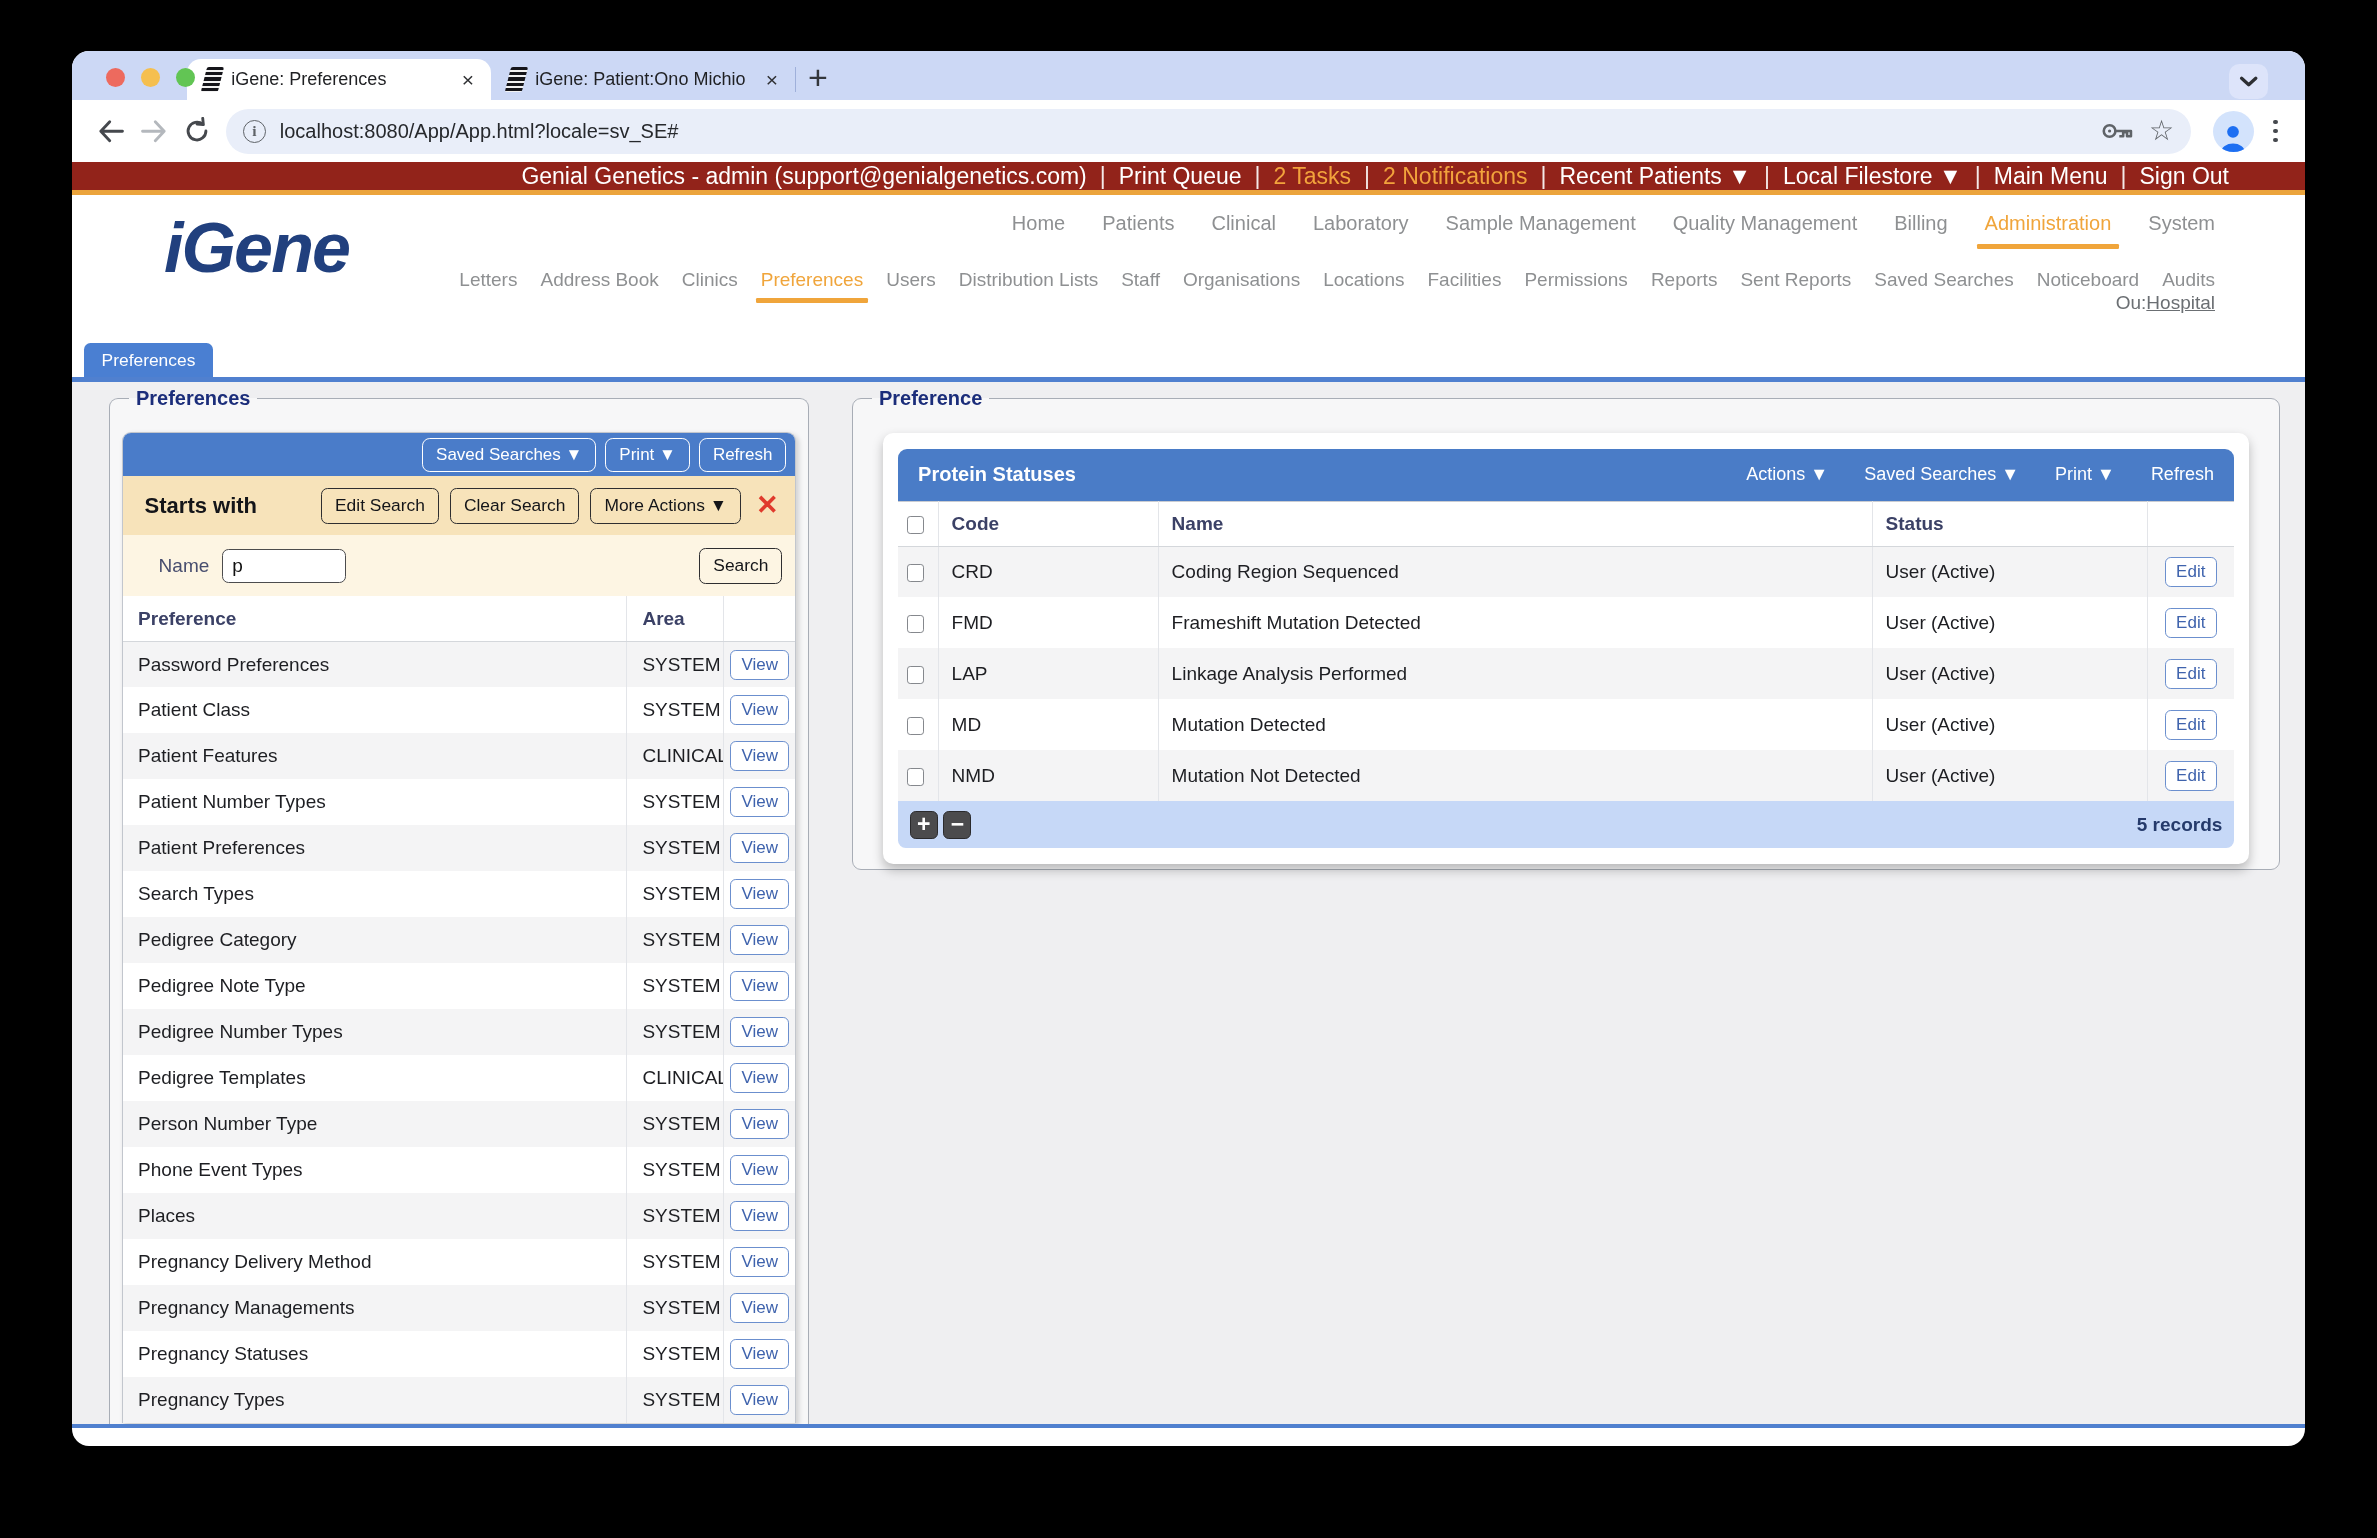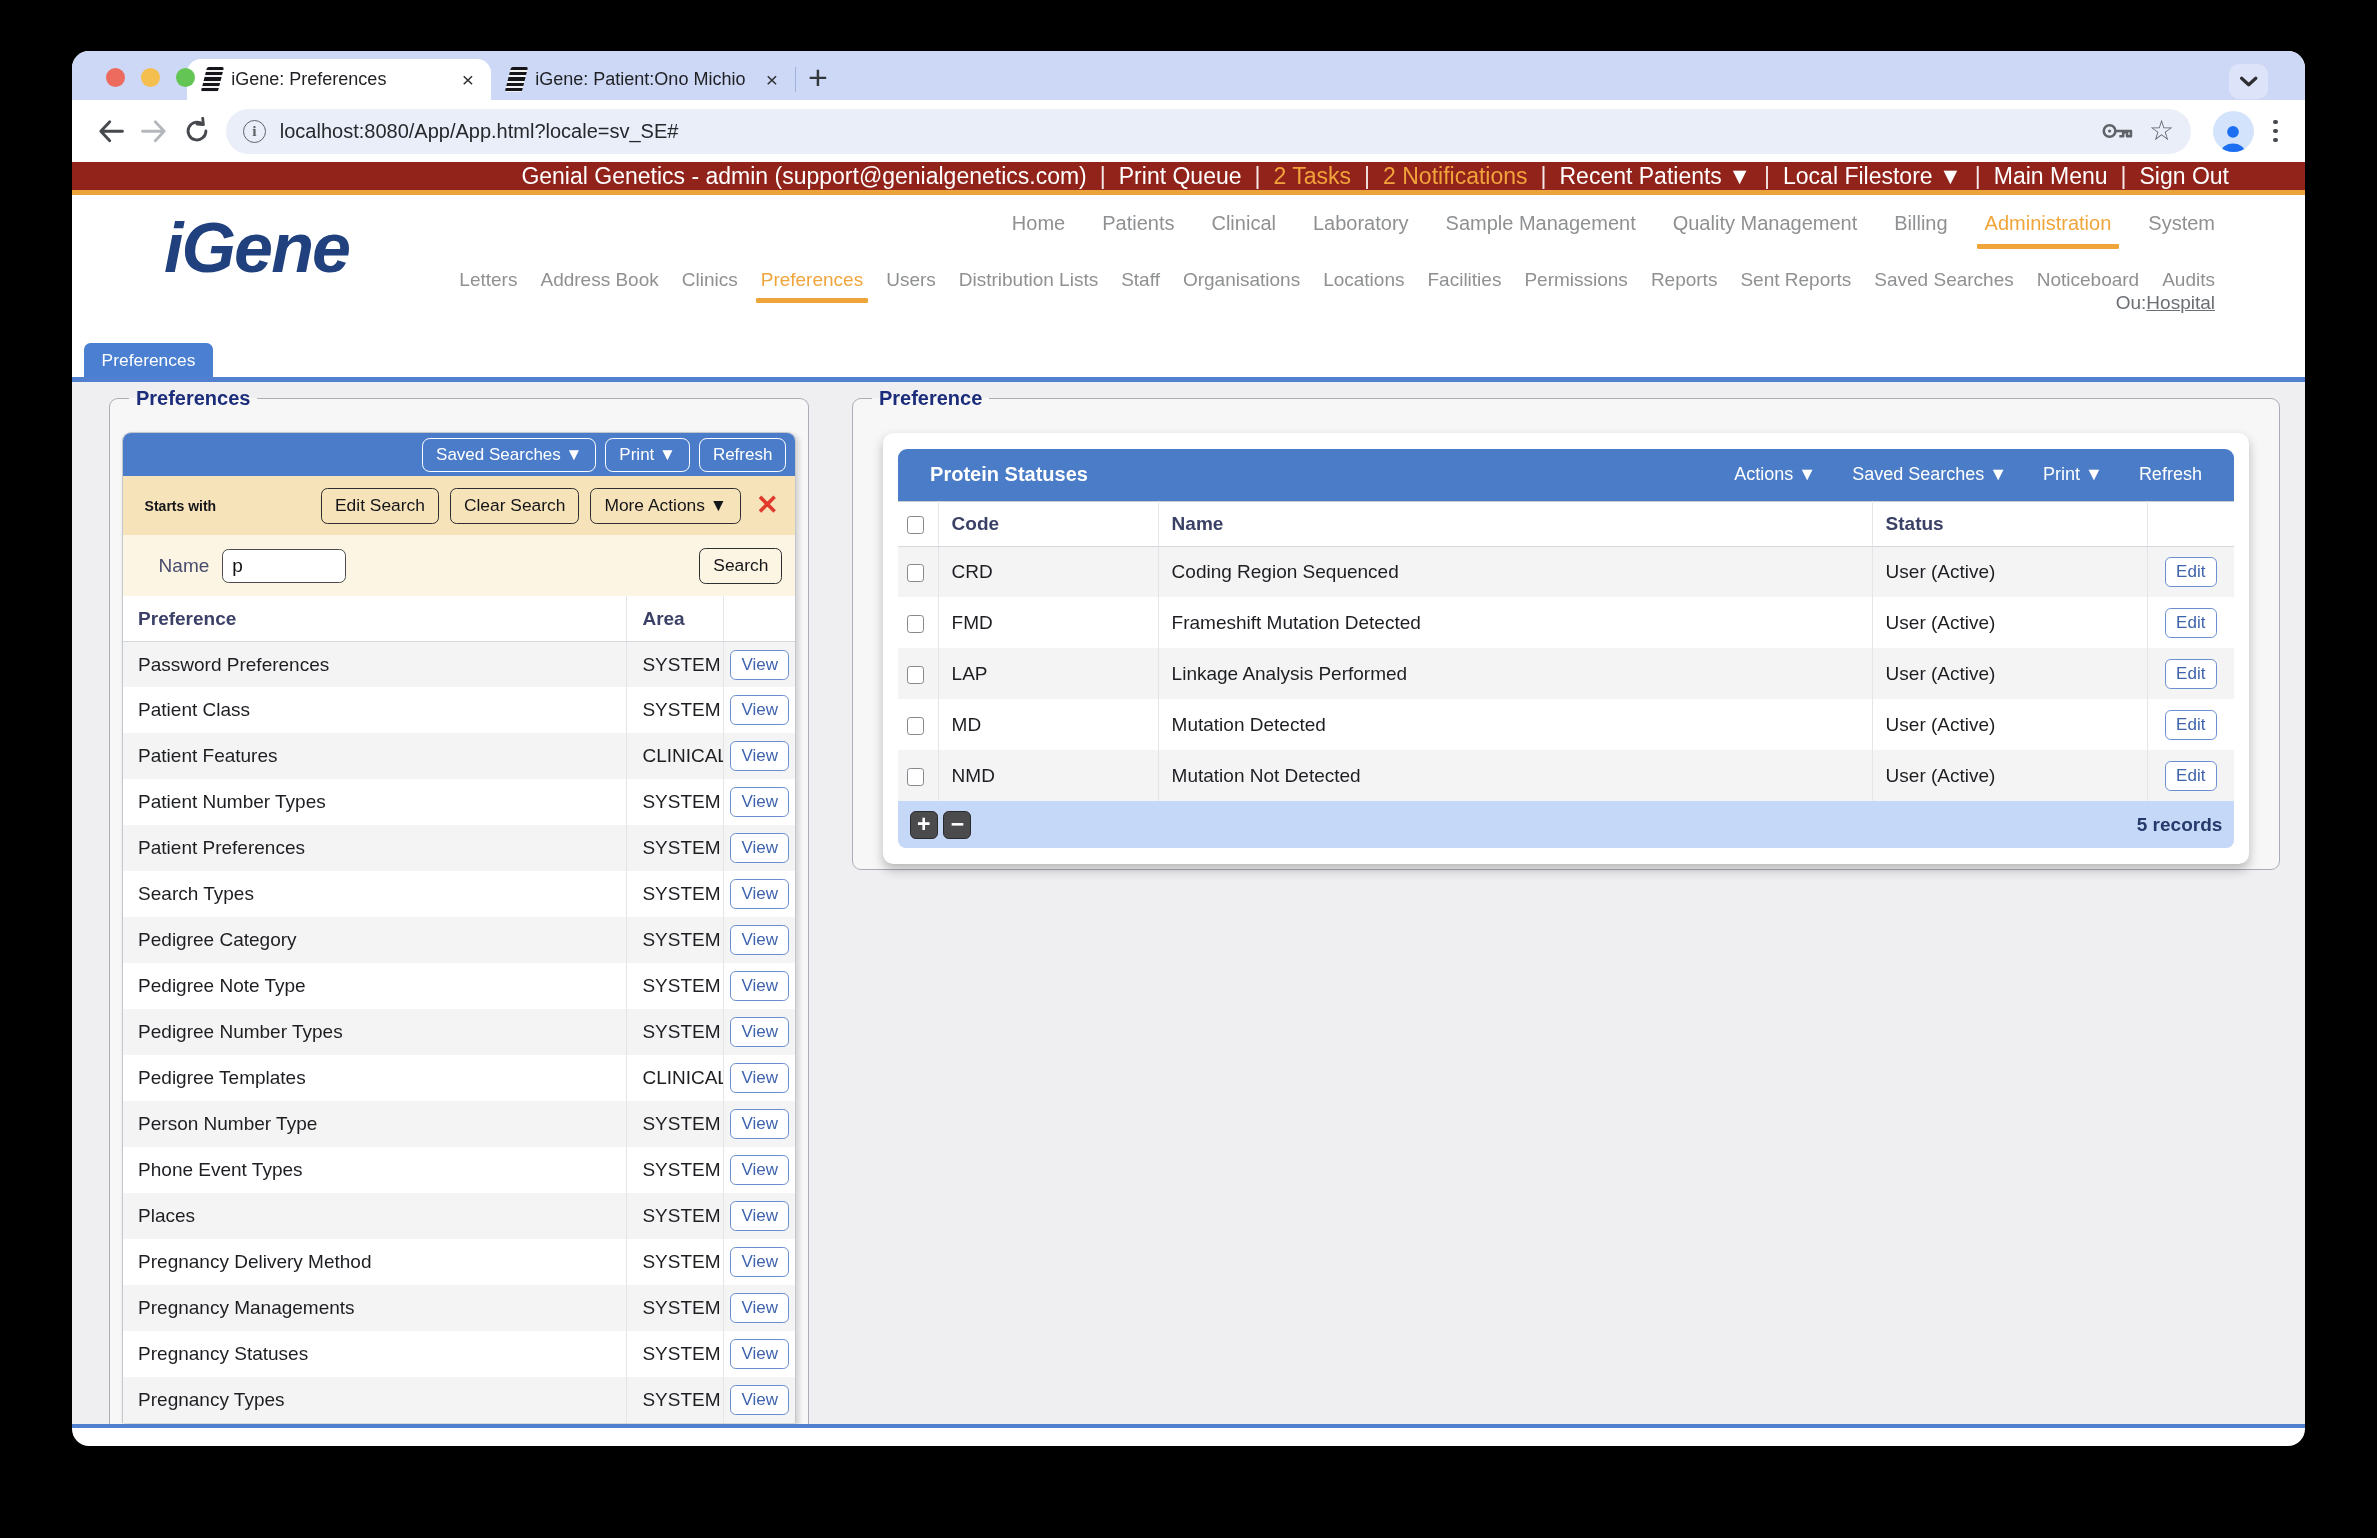--- a/index.html
+++ b/index.html
@@ -58,38 +58,38 @@
   fieldset.panel{position:absolute;border:1.9px solid #a8adb6;border-radius:9px;background:#f7f7f8;margin:0;padding:0 11.6px 11.6px;}
   fieldset.panel legend{font-size:20px;font-weight:bold;color:#1b2d7a;padding:0 6.5px;margin-left:7.8px;}
   #left-f{left:37px;top:5.2px;width:700px;height:1163px;border-bottom:none;}
   #right-f{left:780px;top:5.2px;width:1428px;height:483px;}
 
   
   .lcard{margin-top:22px;background:#fff;border:1.3px solid #c2c6cd;border-bottom:none;border-radius:9px 9px 0 0;box-shadow:2.6px 2.6px 5.2px rgba(0,0,0,.15);overflow:hidden;}
   .lcard-head{height:43px;background:#4a7cc9;display:flex;align-items:center;justify-content:flex-end;gap:9px;padding:0 9px;}
   .btn-ghost{border:1.3px solid #fff;border-radius:7.8px;color:#fff;font-size:17px;padding:5.8px 13px;background:transparent;white-space:nowrap;}
   .lfilter{height:59px;background:#f7e3ba;display:flex;align-items:center;padding:0 13px;gap:11px;}
-  .lfilter-title{font-size:14px;font-weight:bold;color:#141519;margin-right:auto;padding-left:9px;}
+  .lfilter-title{font-size:22px;font-weight:bold;color:#141519;margin-right:auto;padding-left:9px;}
   .btn-dark{border:1.3px solid #2e2e30;border-radius:6.5px;font-size:17.4px;padding:6.5px 13px;background:transparent;color:#141519;white-space:nowrap;}
   .xclose{color:#e03a2c;font-size:27px;font-weight:bold;line-height:1;margin:0 3.9px;}
   .lname{height:61px;background:#fdf5e3;display:flex;align-items:center;padding:0 13px;gap:13px;}
   .lname label{font-size:19px;color:#474d6e;margin-left:23px;}
   .lname input{width:124px;height:34px;border:1.9px solid #4c4c4e;border-radius:6.5px;font-size:19px;padding:0 9px;background:#fff;color:#111;font-family:inherit;}
   .btn-search{margin-left:auto;background:#fdf5e3;}
   table{border-collapse:collapse;width:100%;background:#fff;}
   .ltable{font-size:19px;table-layout:fixed;}
   .ltable th{color:#3b4166;font-weight:bold;text-align:left;height:45px;padding:0 15.5px;border-bottom:1.3px solid #d4d7db;background:#fff;}
   .ltable td{height:46px;padding:0 15.5px;color:#1d1e22;overflow:hidden;white-space:nowrap;}
   .ltable th+th,.ltable td+td{border-left:1.3px solid #e3e5e9;}
   .ltable tr.odd td{background:#f4f4f5;}
   .btn-view{border:1.3px solid #6b8fce;border-radius:5.8px;color:#3f63ad;font-size:17px;padding:3.9px 10.3px;background:#fff;}
 
   
   .rcard{margin:23px 18px 0;background:#fff;border-radius:10.3px;box-shadow:0 5.2px 10.3px rgba(0,0,0,.25);padding:15.5px;}
-  .rhead{height:52px;background:#4a7cc7;border-radius:9px 9px 0 0;display:flex;align-items:center;padding:0 32px;color:#fff;}
+  .rhead{height:52px;background:#4a7cc7;border-radius:9px 9px 0 0;display:flex;align-items:center;padding:0 20px;color:#fff;}
   .rhead-title{font-size:20px;font-weight:bold;}
   .rhead-links{margin-left:auto;display:flex;gap:36px;font-size:18px;white-space:nowrap;}
   .rtable{font-size:19px;table-layout:fixed;border-top:1.9px solid #c9ccd2;}
   .rtable th{color:#3b4166;font-weight:bold;text-align:left;height:45px;padding:0 13px;border-bottom:1.3px solid #d4d7db;background:#fff;}
   .rtable td{height:51px;padding:0 13px;color:#1d1e22;white-space:nowrap;overflow:hidden;}
   .rtable th+th,.rtable td+td{border-left:1.3px solid #e3e5e9;}
   .rtable tr.odd td{background:#f4f4f5;}
   .checkbox{width:17.4px;height:17.4px;border:1.9px solid #85888d;border-radius:3.2px;background:#fff;display:inline-block;vertical-align:middle;}
   .rfoot{height:47px;background:#c6d8f7;border-radius:0 0 7.8px 7.8px;display:flex;align-items:center;padding:0 11.6px;}
   .pm{width:28px;height:28px;background:#4b4b4d;border:1.3px solid #2a2a2c;border-radius:5.8px;color:#fff;font-size:23px;font-weight:bold;display:flex;align-items:center;justify-content:center;margin-right:5.8px;line-height:1;}

